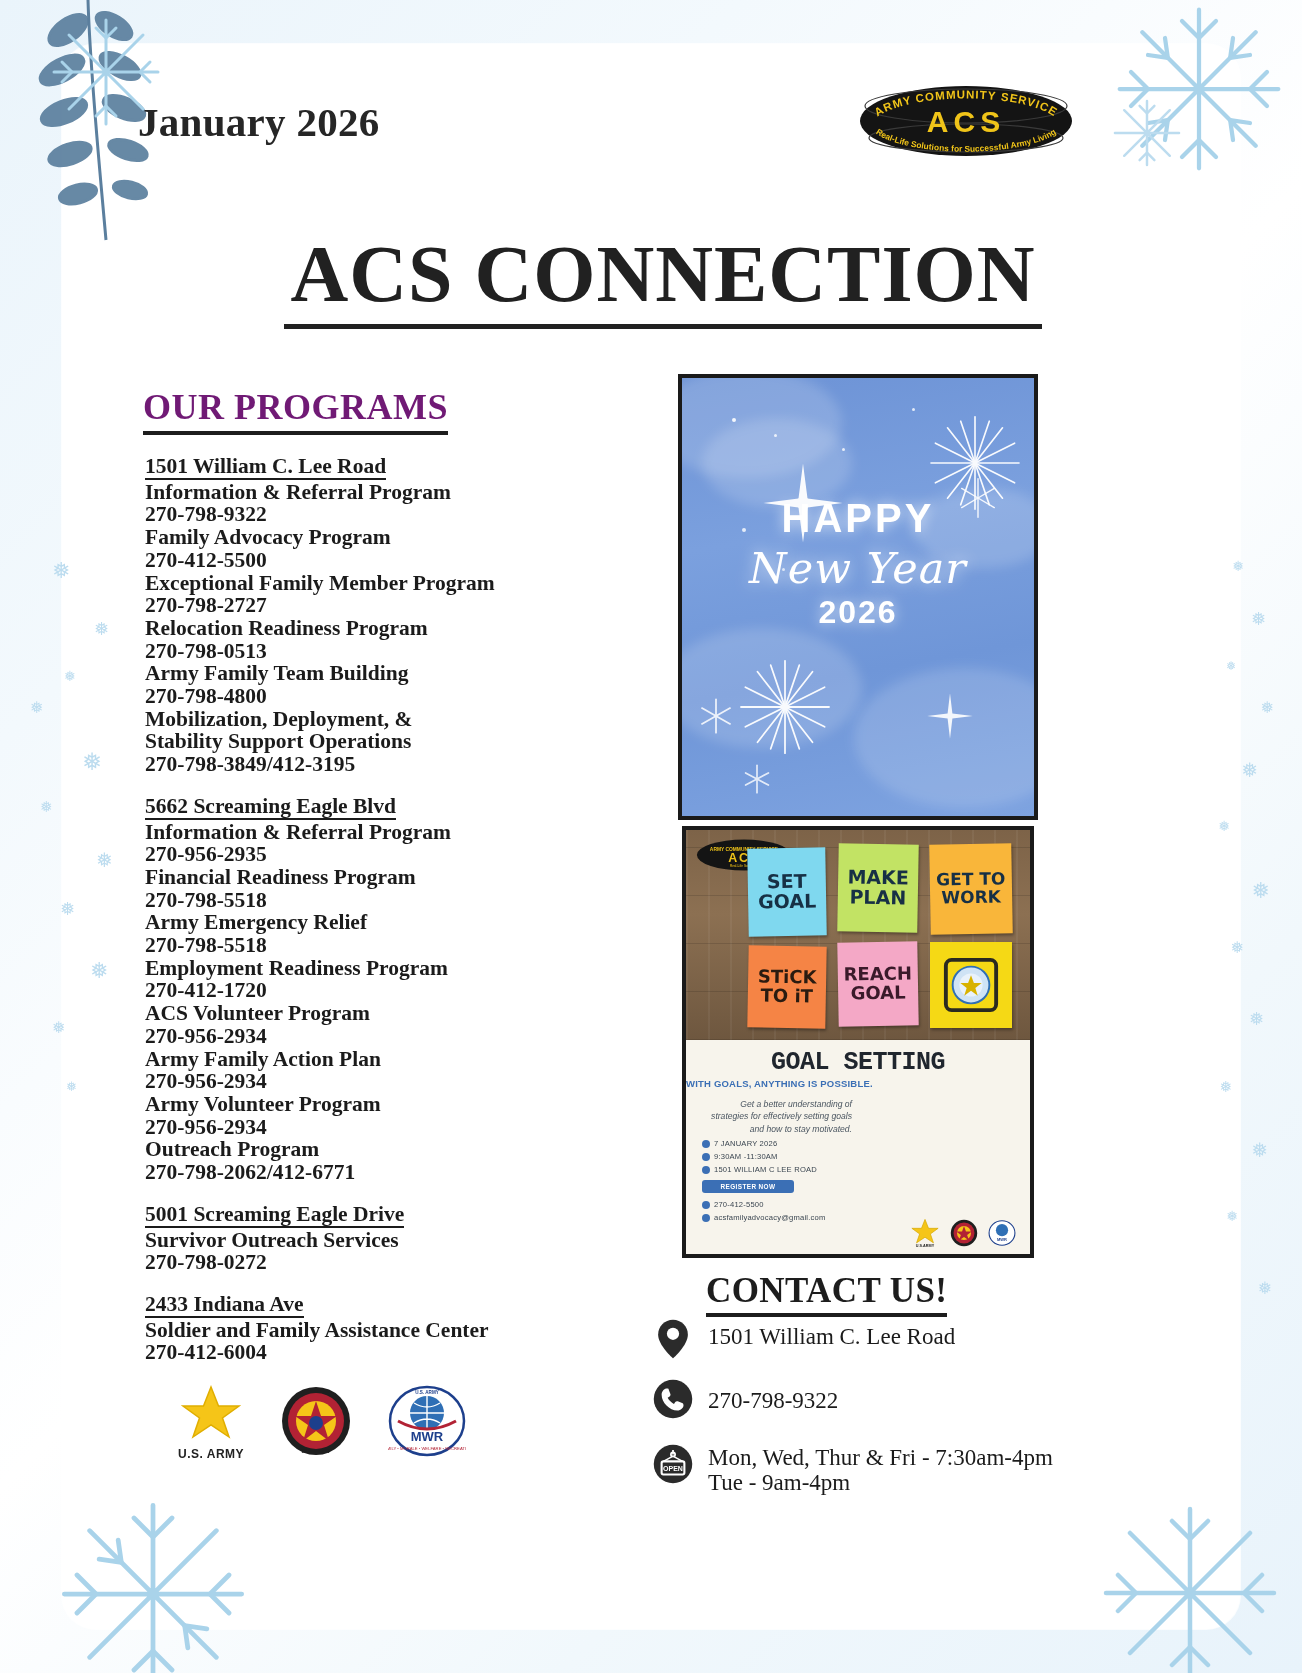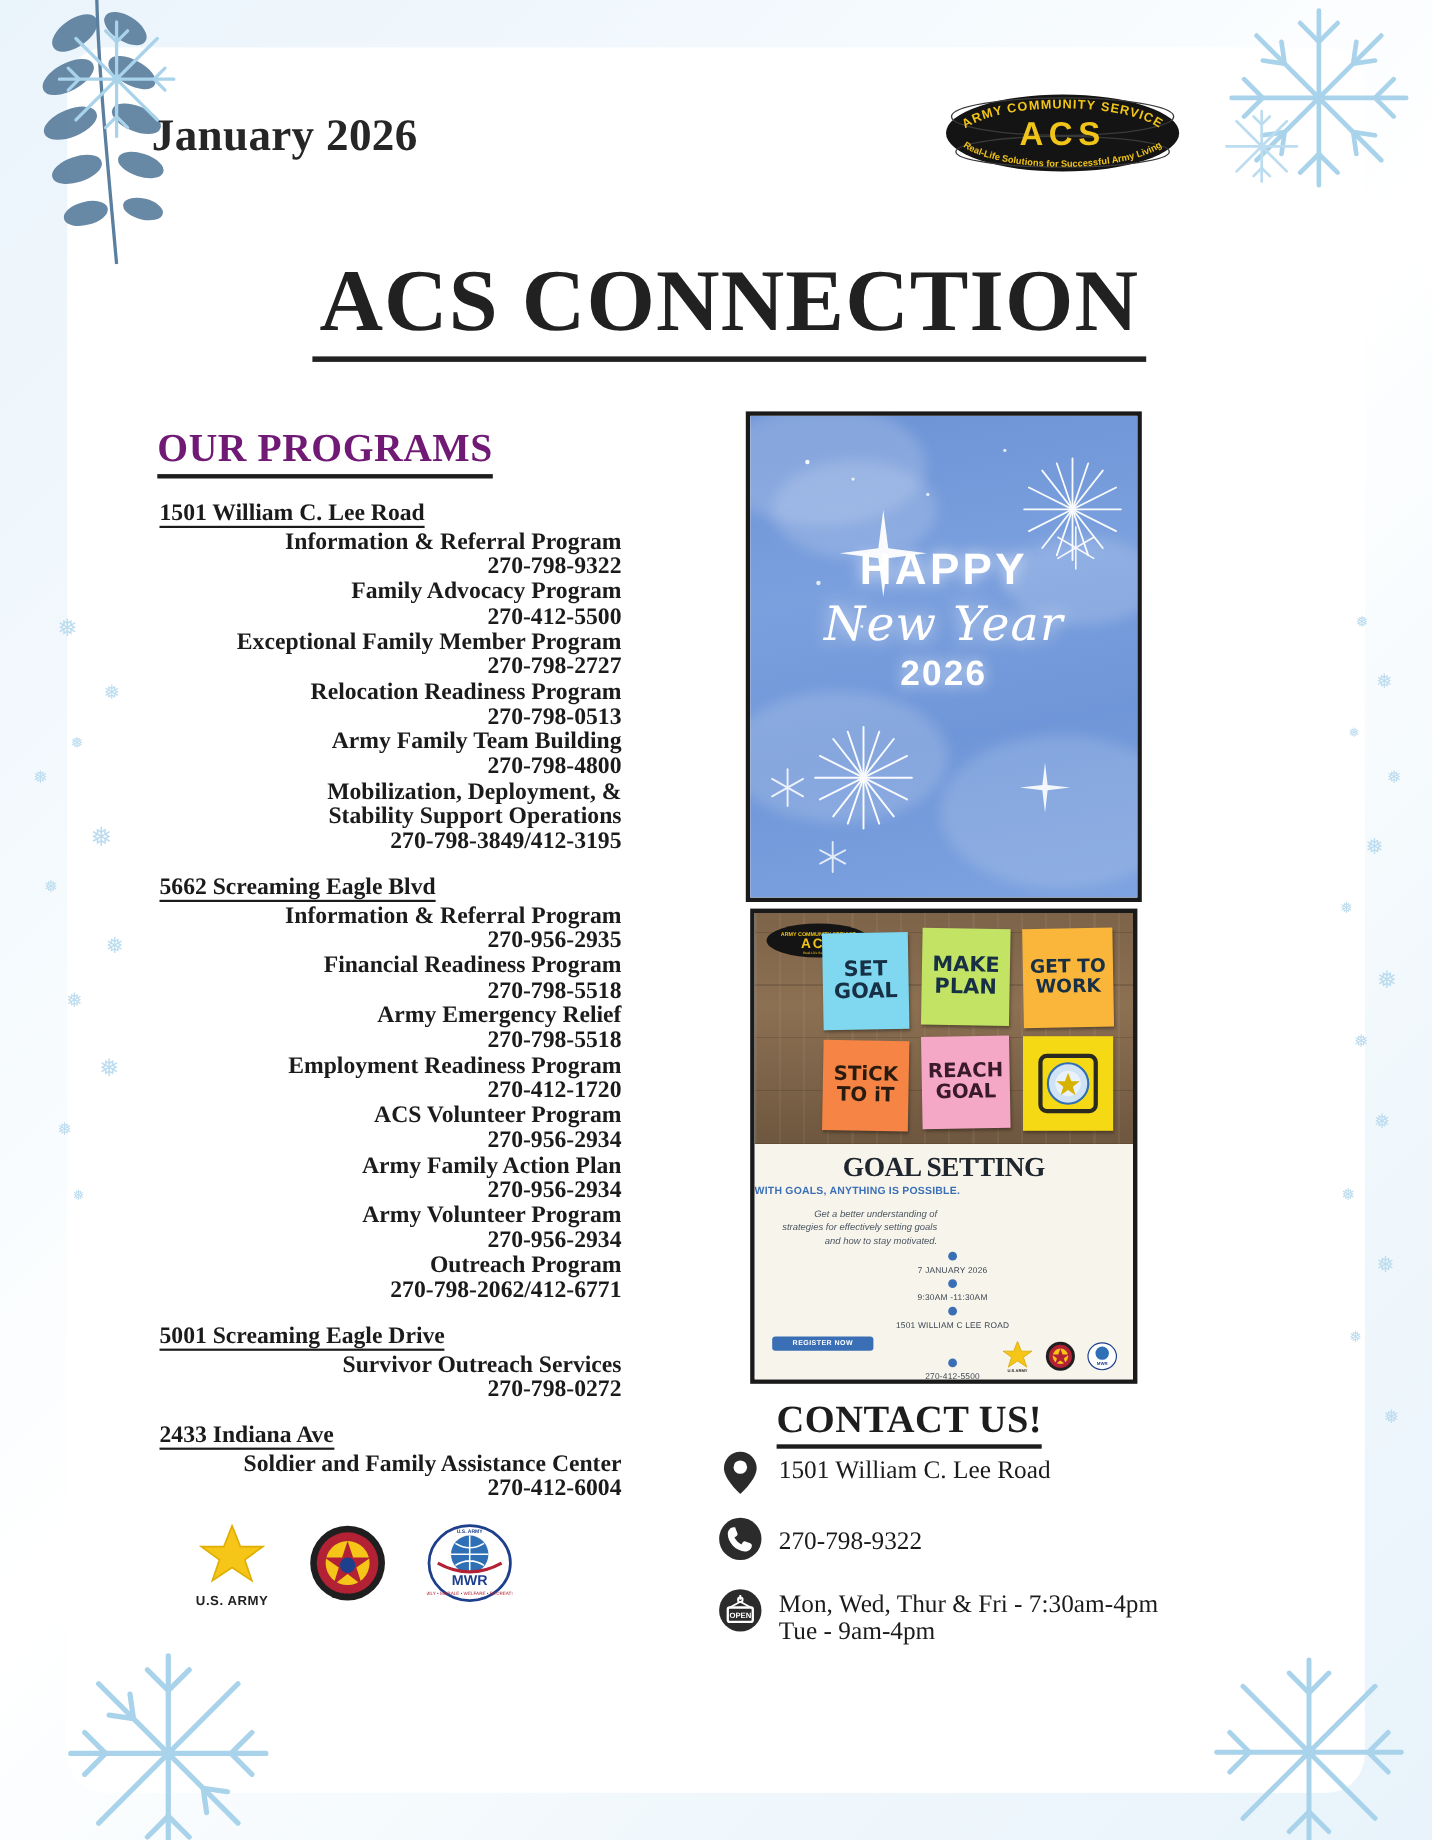--- a/index.html
+++ b/index.html
@@ -56,21 +56,21 @@
     font-size:21.5px;font-weight:bold;color:#1b1b1b;
     line-height:22.7px;
   }
   .blk{margin-bottom:19px;}
   .blk .addr{
     display:inline-block;
     border-bottom:2px solid #1b1b1b;
     padding-bottom:0px;margin-bottom:1px;
     white-space:nowrap;
   }
-  .blk .ln{display:block;white-space:nowrap;text-align:right;}
+  .blk .ln{display:block;white-space:nowrap;}
   
   .logo-row{
     position:absolute;left:178px;top:1385px;
     display:flex;align-items:flex-end;gap:36px;
   }
   
   .poster{
     position:absolute;
     border:4px solid #1a1a1a;
     box-shadow:0 0 0 2px #ffffff inset;
@@ -101,28 +101,28 @@
   }
   .note{
     position:absolute;
     font-family:"DejaVu Sans",sans-serif;font-weight:bold;
     color:#173045;text-align:center;
     display:flex;flex-direction:column;align-items:center;justify-content:center;
     line-height:1.05;
     box-shadow:1px 2px 3px rgba(0,0,0,.35);
   }
   .gp-white{position:absolute;left:0;right:0;top:210px;bottom:0;background:#f7f4ec;}
-  .gp-title{font-family:Liberation Serif, serif;font-weight:bold;font-size:25px;color:#20262e;
+  .gp-title{font-family:Liberation Mono, monospace;font-weight:bold;font-size:25px;color:#20262e;
     letter-spacing:-.5px;text-align:center;margin-top:8px;}
   .gp-sub{font-family:"Liberation Sans",sans-serif;font-weight:bold;font-size:9.5px;color:#3b6fb5;
     letter-spacing:.2px;text-align:left;margin-top:1px;}
   .gp-desc{font-family:"Liberation Sans",sans-serif;font-style:italic;font-size:8.6px;color:#4a5560;
     text-align:right;line-height:1.45;margin:9px 0 0 16px;width:150px;}
   .gp-li{font-family:"Liberation Sans",sans-serif;font-size:7.6px;color:#3a4550;letter-spacing:.2px;
-    display:flex;align-items:center;gap:4px;margin-left:16px;margin-top:4px;flex-direction:column;}
+    display:flex;align-items:center;gap:4px;margin-left:16px;margin-top:4px;}
   .gp-dot{width:8px;height:8px;border-radius:50%;background:#3b6fb5;flex:0 0 auto;}
   .gp-btn{margin-left:16px;margin-top:6px;width:92px;height:13px;border-radius:3px;background:#3b6fb5;
     color:#fff;font-family:"Liberation Sans",sans-serif;font-size:6.4px;font-weight:bold;
     display:flex;align-items:center;justify-content:center;letter-spacing:.4px;}
   
   .contact-head{
     position:absolute;left:706px;top:1271px;
     font-size:35px;font-weight:bold;color:#1d1d1d;letter-spacing:.4px;
     border-bottom:4px solid #1d1d1d;padding-bottom:2px;
   }

